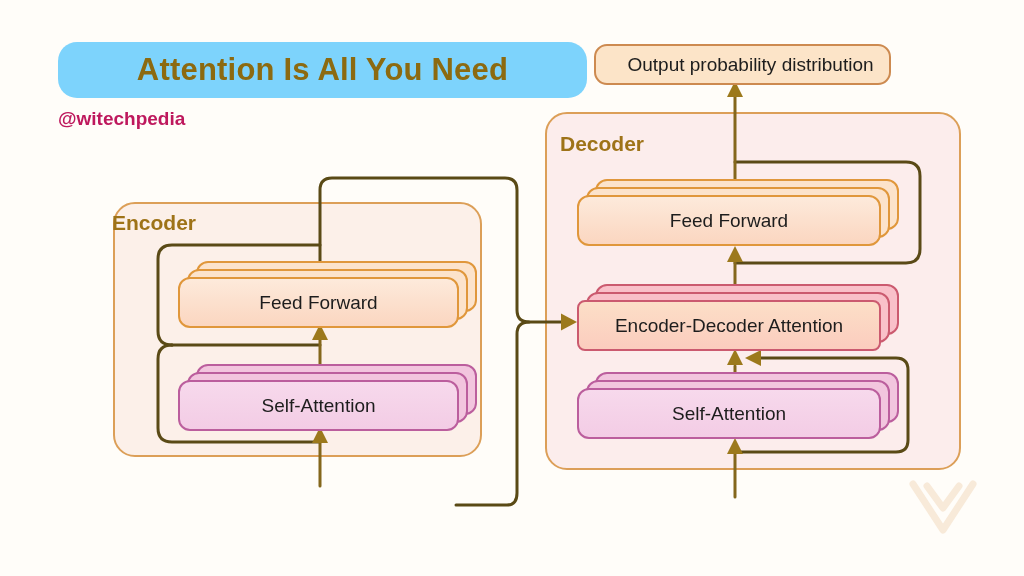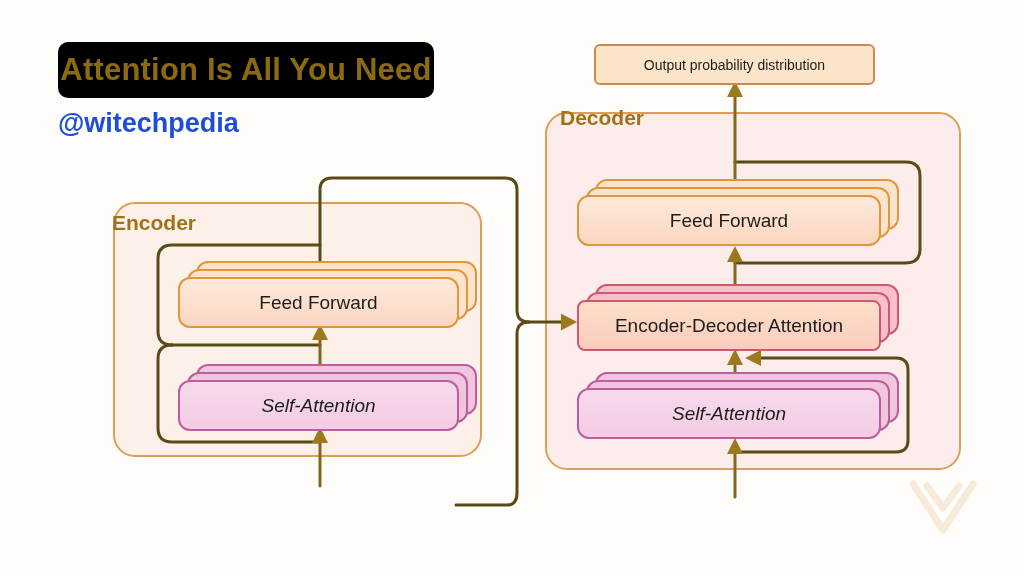--- a/index.html
+++ b/index.html
@@ -3,64 +3,64 @@
 <meta charset="utf-8">
 <style>
   html,body{margin:0;padding:0;background:#e8e8e8;}
   .canvas{
     position:relative;width:1024px;height:576px;margin:0 auto;
     background:#fffdf9;overflow:hidden;
     font-family:"Liberation Sans", sans-serif;
   }
   
   .title-pill{
-    position:absolute;left:58px;top:42px;width:376px;height:56px;
-    background:#000000;border-radius:10px;z-index:3;
+    position:absolute;left:58px;top:42px;width:529px;height:56px;
+    background:#7dd3fc;border-radius:19px;z-index:3;
     display:flex;align-items:center;justify-content:center;
   }
   .title-pill span{
     font-size:31px;font-weight:700;color:#8c6a10;letter-spacing:.2px;
   }
   .watermark-text{
     position:absolute;left:58px;top:108px;z-index:1;
-    font-size:27px;font-weight:700;color:#1d4ed8;
+    font-size:19px;font-weight:700;color:#be185d;
   }
   
   .container-box{
     position:absolute;border:2.5px solid #dc9f58;border-radius:22px;z-index:1;
   }
   .encoder-box{left:113px;top:202px;width:365px;height:251px;background:#fcf0e9;}
   .decoder-box{left:545px;top:112px;width:412px;height:354px;background:#fcedec;}
   .section-label{
     position:absolute;font-size:21px;font-weight:700;color:#9e7318;z-index:4;
   }
   
   .io-box{
-    position:absolute;z-index:3;border-radius:6px;
+    position:absolute;z-index:3;border-radius:13px;
     display:flex;align-items:center;justify-content:center;
-    font-size:14px;color:#1d1d1d;
+    font-size:19px;color:#1d1d1d;padding-left:16px;
   }
   .output-box{left:594px;top:44px;width:277px;height:37px;
     background:#fce4c8;border:2.5px solid #cd8a50;}
   .input-box{left:176px;top:486px;width:279px;height:38px;
     background:#fdeccb;border:2.5px solid #d5a344;}
   
   .stack{position:absolute;z-index:3;}
   .card{
     position:absolute;border-radius:12px;border:2.5px solid;
     display:flex;align-items:center;justify-content:center;
     font-size:19px;color:#1d1d1d;
   }
   .stack .back{left:18px;top:-16px;}
   .stack .mid{left:9px;top:-8px;}
   .stack .front{left:0;top:0;}
   .ff .card{border-color:#e0973b;background:#fce3cb;}
   .ff .front{background:linear-gradient(180deg,#fdeadb,#fbd6c0);justify-content:center;}
   .sa .card{border-color:#bb5e9d;background:#f2c5de;}
-  .sa .front{background:linear-gradient(180deg,#f7d9ec,#f3cce5);font-style:italic;}
+  .sa .front{background:linear-gradient(180deg,#f7d9ec,#f3cce5);}
   .eda .card{border-color:#cb5a6f;background:#f9c0c9;}
   .eda .front{background:linear-gradient(180deg,#fcdfc7,#fbccbe);border-radius:8px;}
   .w277 .card{width:277px;height:47px;}
   .w300 .card{width:300px;height:47px;}
   
   .wires{position:absolute;left:0;top:0;z-index:2;}
   
   .brand-logo{position:absolute;left:905px;top:476px;z-index:1;}
 </style>
 </head>
@@ -69,21 +69,21 @@
 <div class="canvas">
 
   <div class="title-pill">
     <span>Attention Is All You Need</span>
   </div>
   <div class="watermark-text">@witechpedia</div>
 
   <div class="container-box encoder-box"></div>
   <div class="container-box decoder-box"></div>
   <div class="section-label" style="left:112px;top:211px;">Encoder</div>
-  <div class="section-label" style="left:560px;top:106px;text-align:right;">Decoder</div>
+  <div class="section-label" style="left:560px;top:132px;text-align:right;">Decoder</div>
 
   <svg class="wires" width="1024" height="576" viewBox="0 0 1024 576">
     <g fill="none" stroke="#5a4a16" stroke-width="3" stroke-linecap="round">
 
       <path d="M 320 277 V 190 Q 320 178 332 178 H 505 Q 517 178 517 190 V 310 Q 517 322 529 322 H 563"></path>
       <path d="M 456 505 H 507 Q 517 505 517 493 V 334 Q 517 322 529 322"></path>
 
       <path d="M 320 245 H 172 Q 158 245 158 259 V 331 Q 158 345 172 345"></path>
       <path d="M 172 345 H 320"></path>
       <path d="M 172 345 Q 158 345 158 359 V 428 Q 158 442 172 442 H 320"></path>

